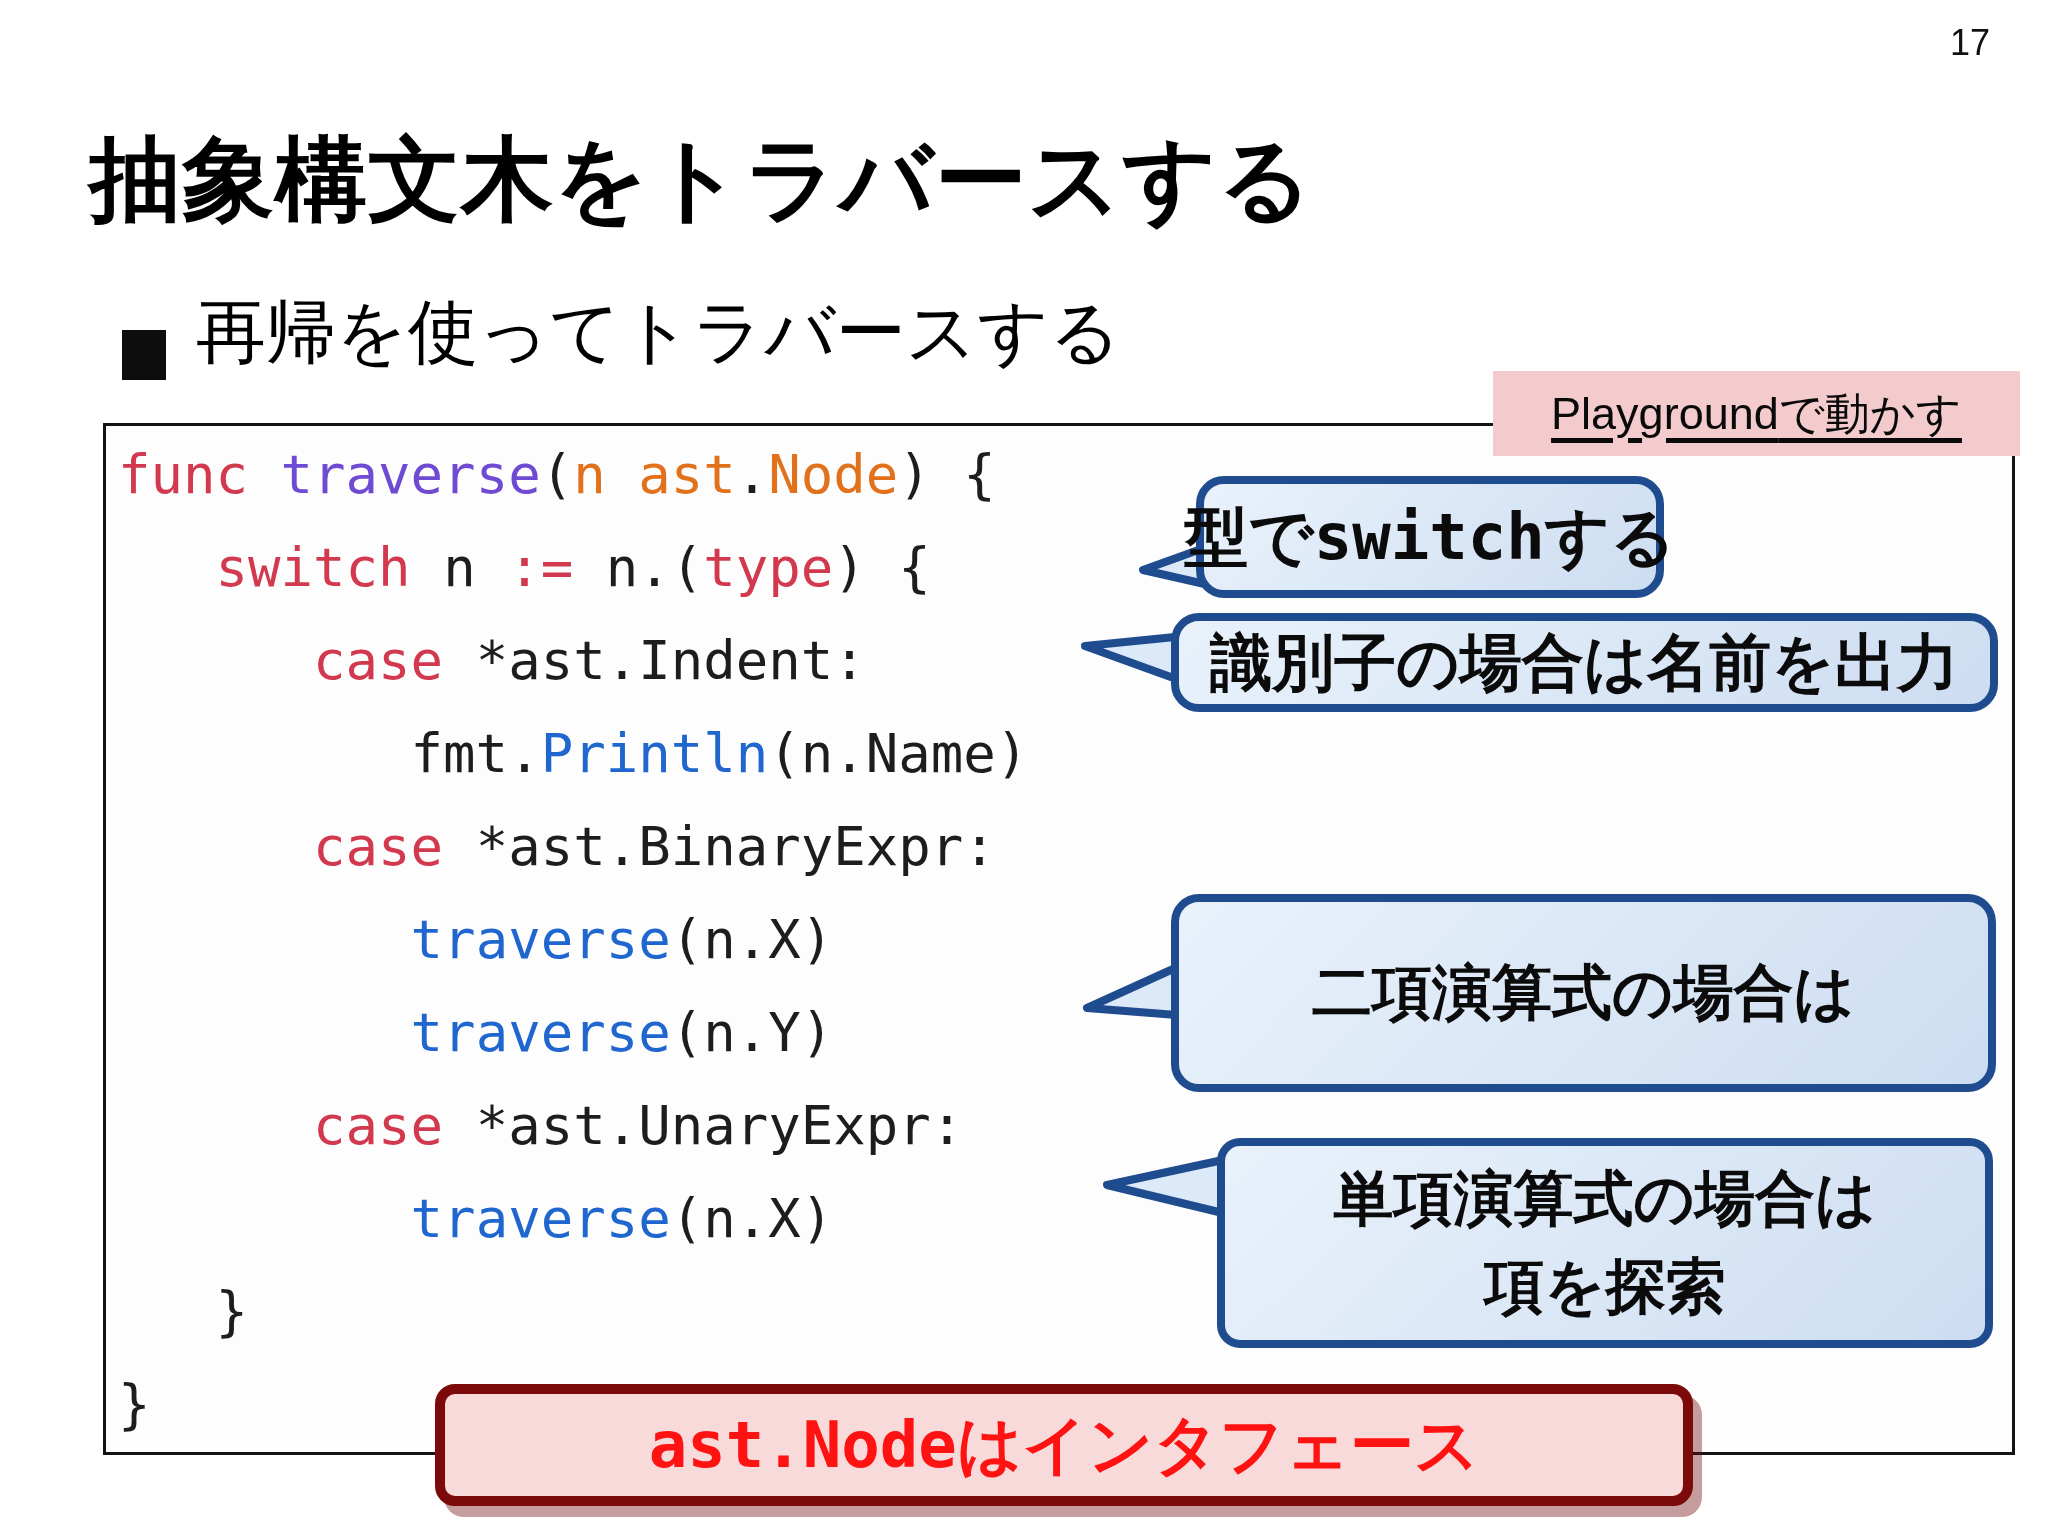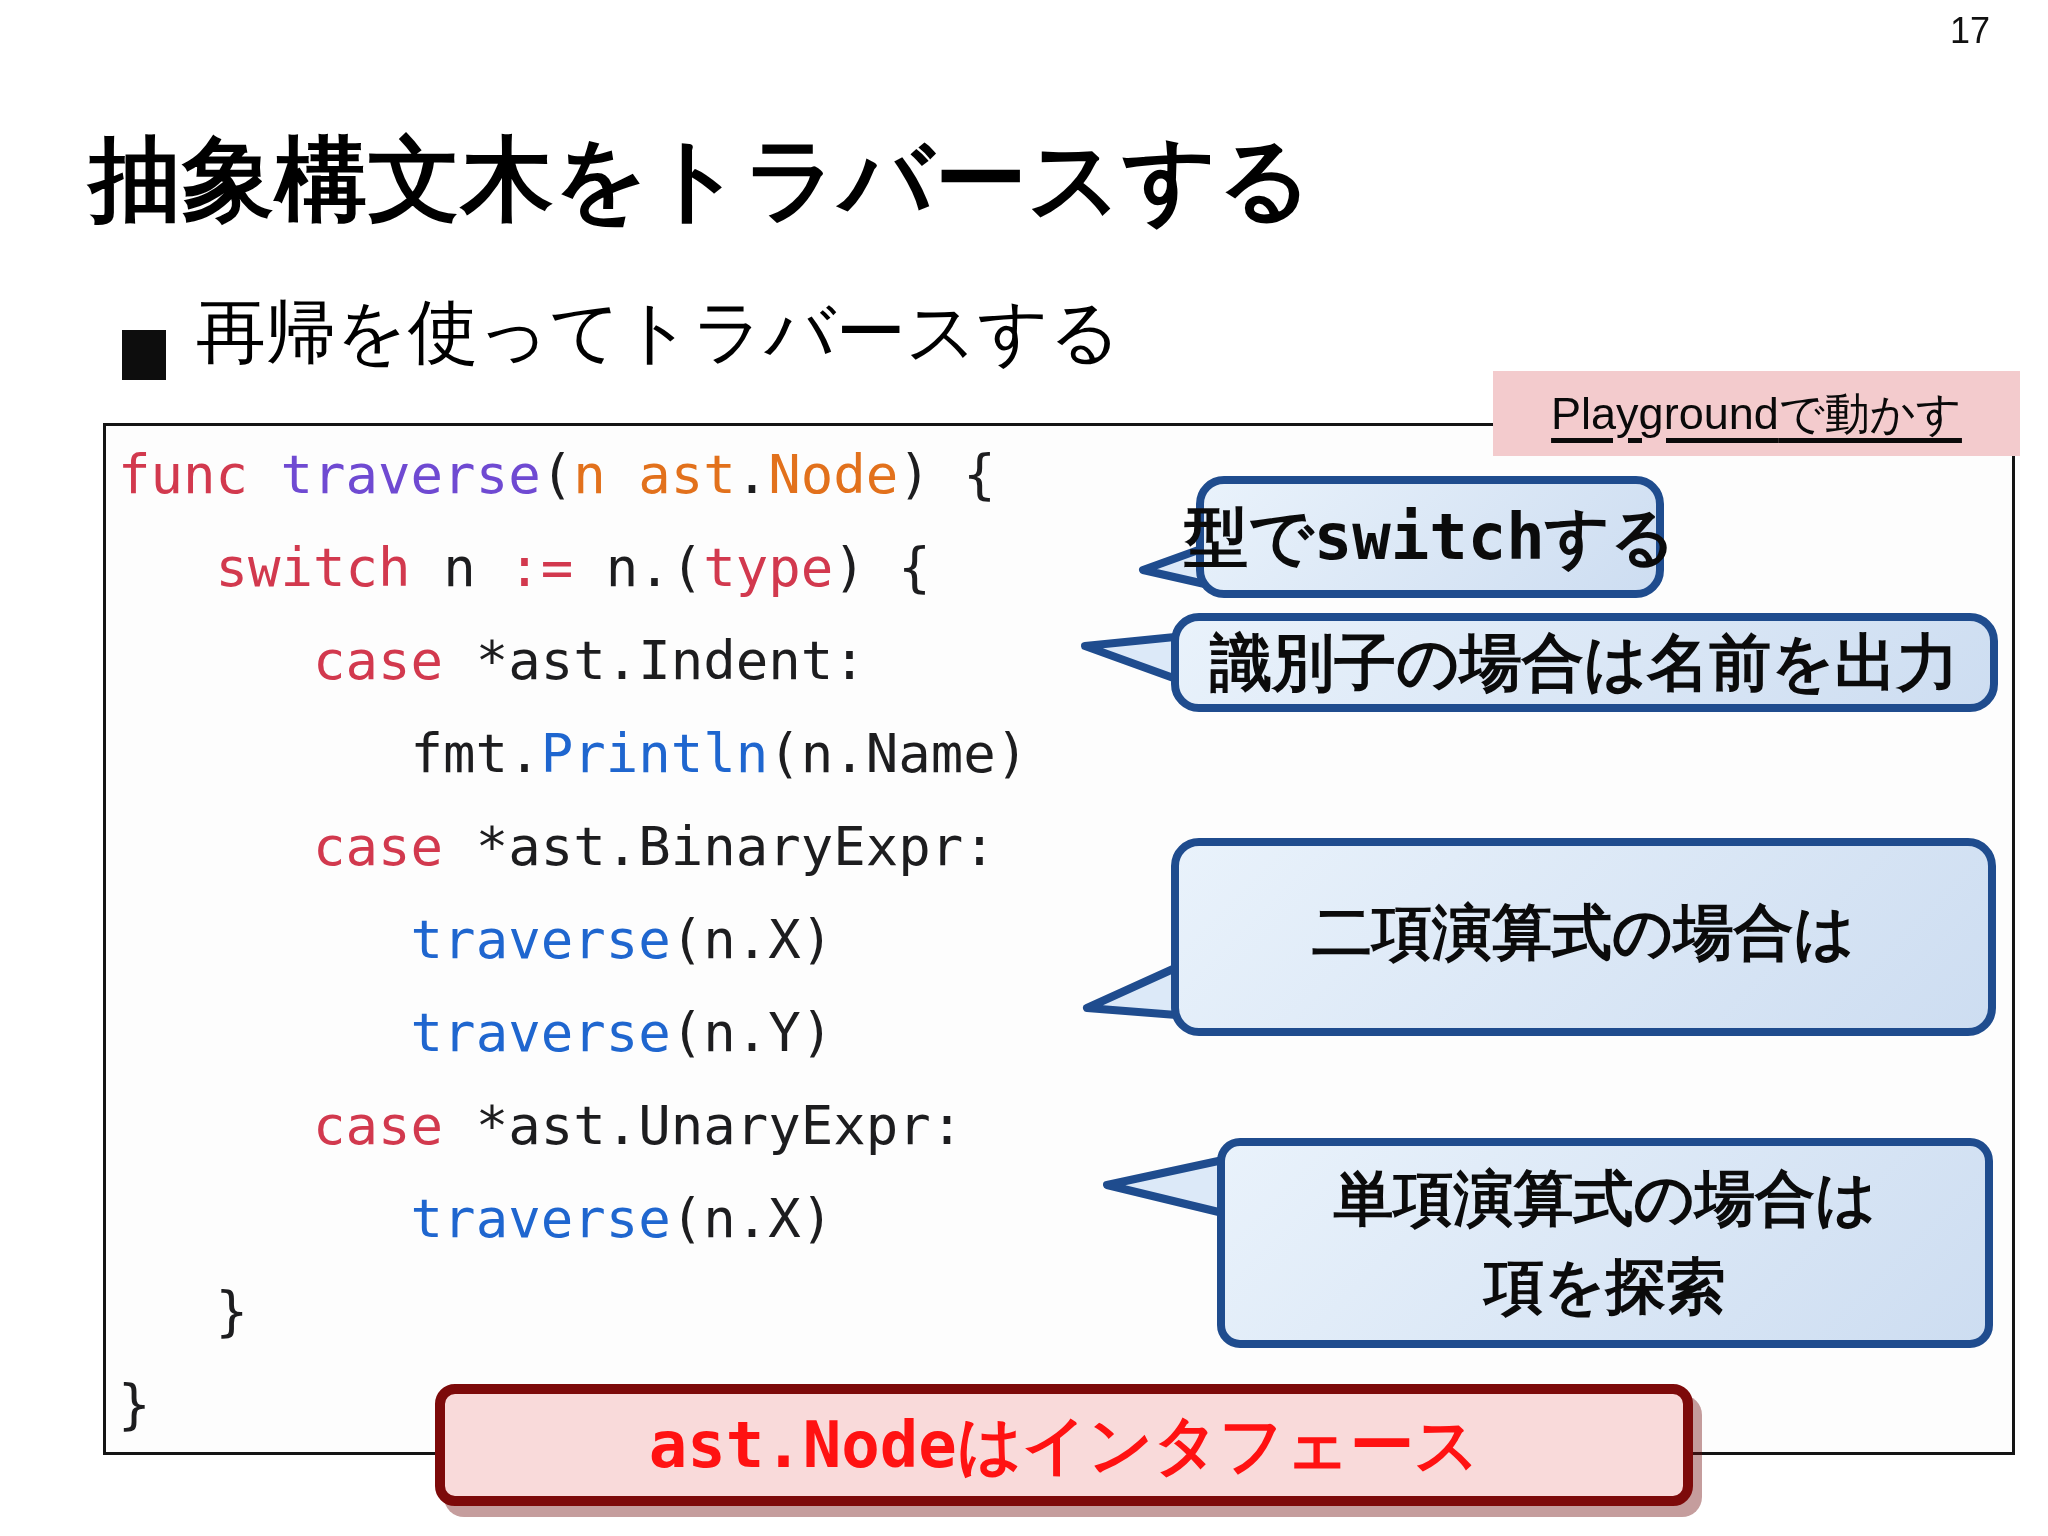--- a/index.html
+++ b/index.html
@@ -1,21 +1,21 @@
 <!DOCTYPE html>
 <html style="--c-bg: #ffffff; --c-tx: #1d1d1f; --c-kw: #d2394e; --c-fn: #6f4ad2; --c-pm: #e2711c; --c-cl: #1f66cf; --c-bb: #1f4c8e; --c-bg1: #e9f2fb; --c-bg2: #cdddf1; --c-label: #f3cbcd; --c-noteb: #7d0a0a; --c-notebg: #f9dada; --c-notetx: #ff1212; --bg: #ffffff;"><head>
 <meta charset="utf-8">
 <style>
   html,body{margin:0;padding:0;background:#ffffff;}
   .slide{
     position:relative;width:2048px;height:1536px;background:var(--bg,#fff);
     font-family:"Liberation Sans","DejaVu Sans",sans-serif;overflow:hidden;
   }
   
-  .page-num{position:absolute;top:10px;right:58px;font-size:36px;color:#111;}
+  .page-num{position:absolute;top:22px;right:58px;font-size:36px;color:#111;}
   
   .title{position:absolute;left:89px;top:56px;font-size:92px;font-weight:bold;color:#000;letter-spacing:1px;white-space:nowrap;}
   
   .bullet{position:absolute;left:122px;top:296px;display:flex;align-items:flex-end;gap:30px;height:84px;}
   .bullet-marker{width:44px;height:50px;background:#0d0d0d;margin-top:8px;flex:0 0 auto;}
   .bullet-text{font-size:70px;color:#000;white-space:nowrap;}
   
   .code-box{position:absolute;left:103px;top:423px;width:1912px;height:1032px;background:#fdfdfd;border:3px solid #141414;box-sizing:border-box;z-index:1;}
   .code{position:absolute;left:118px;top:428px;z-index:1;font-family:"DejaVu Sans Mono","Liberation Mono",monospace;font-size:54px;line-height:93px;white-space:pre;color:var(--c-tx,#1d1d1f);}
   .tok-d{color:var(--c-tx,#1d1d1f);}
@@ -30,21 +30,21 @@
   
   .tails{position:absolute;left:0;top:0;width:2048px;height:1536px;z-index:2;pointer-events:none;}
   .bubble{position:absolute;z-index:3;box-sizing:border-box;border:8px solid var(--c-bb,#1f4c8e);border-radius:28px;
     background:linear-gradient(135deg,var(--c-bg1,#e9f2fb) 0%,var(--c-bg2,#cdddf1) 100%);
     display:flex;flex-direction:column;align-items:center;justify-content:center;}
   .bubble .line{font-weight:bold;color:#0b0b0b;white-space:nowrap;text-align:center;}
   .bubble-1{left:1196px;top:476px;width:468px;height:122px;}
   .bubble-1 .line{font-size:64px;line-height:100px;}
   .bubble-2{left:1171px;top:613px;width:827px;height:99px;}
   .bubble-2 .line{font-size:62px;line-height:85px;}
-  .bubble-3{left:1171px;top:838px;width:825px;height:198px;font-family:Liberation Mono, monospace;}
+  .bubble-3{left:1171px;top:894px;width:825px;height:198px;}
   .bubble-3 .line{font-size:60px;line-height:88px;}
   .bubble-4{left:1217px;top:1138px;width:776px;height:210px;border-radius:23px;}
   .bubble-4 .line{font-size:60px;line-height:88px;}
   .mono{font-family:"DejaVu Sans Mono","Liberation Mono",monospace;}
   
   .note{position:absolute;left:435px;top:1384px;width:1258px;height:122px;z-index:3;box-sizing:border-box;
     background:var(--c-notebg,#f9dada);border:10px solid var(--c-noteb,#7d0a0a);border-radius:20px;
     box-shadow:9px 11px 0 rgba(109,11,11,0.40);
     display:flex;align-items:center;justify-content:center;}
   .note .line{font-size:64px;font-weight:bold;color:var(--c-notetx,#ff1212);white-space:nowrap;}

